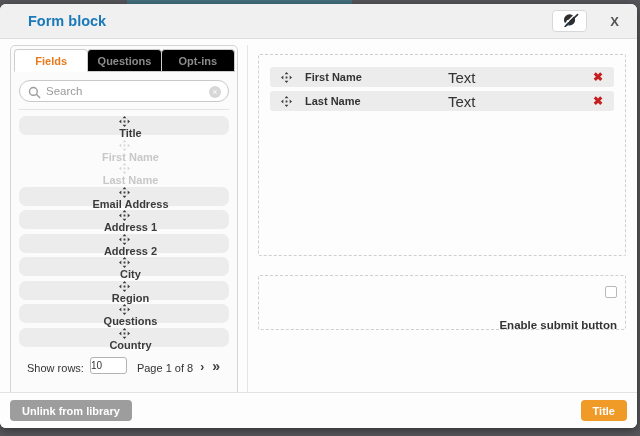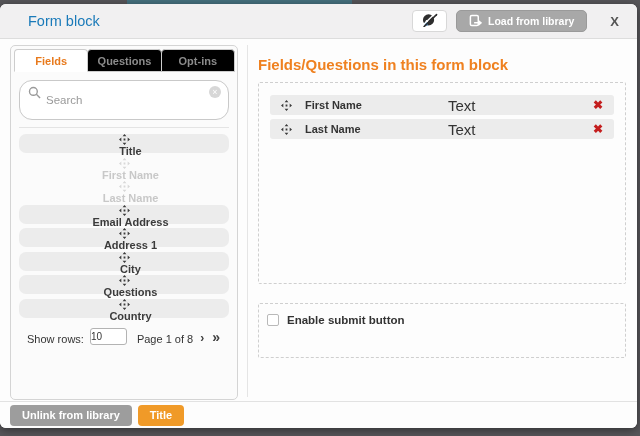--- a/index.html
+++ b/index.html
@@ -17,21 +17,21 @@
     box-shadow:0 2px 10px rgba(0,0,0,.45);
     overflow:hidden;
   }
 
   
   .hdr {
     position:absolute; top:0; left:0; right:0; height:35px;
     background:#f1f0f1; border-bottom:1px solid #ddd;
     display:flex; align-items:center; padding:0 14px 0 28px;
   }
-  .hdr-title { color:#1a7ab9; font-size:14.5px; font-weight:400; }
+  .hdr-title { color:#1a7ab9; font-size:14.5px; font-weight:700; }
   .hdr-right { margin-left:auto; display:flex; align-items:center; gap:9px; }
   .style-btn {
     width:35px; height:22px; background:#fff; border:1px solid #d8d8d8; border-radius:4px;
     display:flex; align-items:center; justify-content:center; cursor:pointer;
   }
   .load-btn {
     height:22px; background:#a8a8a8; border:1px solid #9a9a9a; border-radius:5px;
     color:#fff; font-size:10.5px; font-weight:bold;
     display:flex; align-items:center; gap:6px; padding:0 12px; cursor:pointer;
   }
@@ -46,21 +46,21 @@
   .tab {
     flex:1; height:23px; line-height:22px; text-align:center;
     font-size:11px; font-weight:bold; color:#8b8b8b;
     background:#000000; border:1px solid #cdcdcd; border-radius:4px 4px 0 0;
     cursor:pointer; margin-right:-1px;
   }
   .tab.active { background:#fff; color:#e87a1d; border-bottom-color:#fff; position:relative; z-index:1; }
 
   .search-wrap { margin:8px 8px 0 8px; position:relative; }
   .search-input {
-    width:100%; height:40px; border:1px solid #c9c9c9; border-radius:13px;
+    width:100%; height:22px; border:1px solid #c9c9c9; border-radius:13px;
     padding:0 24px 0 26px; font-size:11.5px; color:#444; background:#fff; outline:none;
     font-family:"Liberation Sans",sans-serif;
   }
   .search-input::placeholder { color:#9a9a9a; }
   .search-icon { position:absolute; left:9px; top:5px; }
   .clear-icon {
     position:absolute; right:8px; top:6px; width:12px; height:12px; border-radius:50%;
     background:#d7d7d7; color:#fff; font-size:9px; line-height:12px; text-align:center; cursor:pointer;
   }
   .l-divider { border-top:1px solid #e4e4e4; margin:7px 8px 6px 8px; }
@@ -108,32 +108,32 @@
   }
   .dashed-box.small { height:55px; margin-top:19px; padding:10px 8px; }
   .block-row {
     height:20px; margin-bottom:4px; background:#ececec; border-radius:3px;
     display:flex; align-items:center; padding:0 11px;
   }
   .block-row .r-label { font-size:11px; font-weight:bold; color:#333; margin-left:13px; width:143px; }
   .block-row .r-type { font-size:15px; font-weight:normal; color:#333; flex:1; }
   .del-x { color:#c41e1e; font-size:12px; font-weight:bold; cursor:pointer; line-height:1; }
 
-  .chk-row { display:flex; align-items:flex-end; gap:8px; }
+  .chk-row { display:flex; align-items:flex-end; gap:21px;flex-direction:column; }
   .chk {
     width:12px; height:12px; background:#fff; border:1px solid #b9b9b9; border-radius:2px;
     appearance:none; -webkit-appearance:none; cursor:pointer; margin:0;
   }
   .chk-label { font-size:11.5px; font-weight:bold; color:#333; }
 
   
   .footer {
-    position:absolute; left:0; right:0; bottom:0; height:27px;
+    position:absolute; left:0; right:0; bottom:0; height:36px;
     border-top:1px solid #e2e2e2; background:#fdfdfd;
-    display:flex; align-items:center; justify-content:flex-start; gap:6px; padding:0 10px;
+    display:flex; align-items:center; justify-content:space-between; gap:6px; padding:0 10px;
   }
   .btn {
     height:21px; border:none; border-radius:4px; color:#fff;
     font-size:11px; font-weight:bold; padding:0 12px; cursor:pointer;
     font-family:"Liberation Sans",sans-serif;
   }
   .btn.gray { background:#9d9d9d; }
   .btn.orange { background:#f09a28; }
 </style>
 </head>
@@ -150,29 +150,20 @@
         <span>
           <svg width="18" height="16" viewBox="0 0 20 18">
             <circle cx="9.5" cy="10" r="6.3" fill="#2e2e2e"></circle>
             <circle cx="7.6" cy="11.4" r="1.4" fill="#fff"></circle>
             <circle cx="6.8" cy="14.6" r="2.1" fill="#3a87c8"></circle>
             <path d="M2.5 16.5 L17 2.5" stroke="#fff" stroke-width="1.6"></path>
             <path d="M4.5 17.5 L18.5 4" stroke="#2e2e2e" stroke-width="1.8" stroke-linecap="round"></path>
           </svg>
         </span>
       </div>
-      <div class="load-btn">
-        <span>
-          <svg width="13" height="13" viewBox="0 0 14 14">
-            <rect x="1.5" y="1.5" width="8.5" height="11" rx="1.5" fill="none" stroke="#fff" stroke-width="1.6"></rect>
-            <path d="M5.5 9.5 H12.5 M10 7 L13 9.5 L10 12" fill="none" stroke="#fff" stroke-width="1.6"></path>
-          </svg>
-        </span>
-        <span>Load from library</span>
-      </div>
       <span class="close-x">X</span>
     </div>
   </div>
 
   <div class="left-panel">
     <div class="tabs">
       <div class="tab active">Fields</div>
       <div class="tab">Questions</div>
       <div class="tab">Opt-ins</div>
     </div>
@@ -229,21 +220,37 @@
             </svg>
           </span>
         <span class="f-label">Address 1</span>
       </div>
       <div class="field-item">
         <span class="move-ic">
             <svg width="11" height="11" viewBox="0 0 16 16" fill="currentColor">
               <path d="M8 0l2.8 3.4H5.2zM8 16l2.8-3.4H5.2zM0 8l3.4-2.8v5.6zM16 8l-3.4-2.8v5.6zM6.7 6.7h2.6v2.6H6.7z"></path>
             </svg>
           </span>
+        <span class="f-label">Address 2</span>
+      </div>
+      <div class="field-item">
+        <span class="move-ic">
+            <svg width="11" height="11" viewBox="0 0 16 16" fill="currentColor">
+              <path d="M8 0l2.8 3.4H5.2zM8 16l2.8-3.4H5.2zM0 8l3.4-2.8v5.6zM16 8l-3.4-2.8v5.6zM6.7 6.7h2.6v2.6H6.7z"></path>
+            </svg>
+          </span>
         <span class="f-label">City</span>
+      </div>
+      <div class="field-item">
+        <span class="move-ic">
+            <svg width="11" height="11" viewBox="0 0 16 16" fill="currentColor">
+              <path d="M8 0l2.8 3.4H5.2zM8 16l2.8-3.4H5.2zM0 8l3.4-2.8v5.6zM16 8l-3.4-2.8v5.6zM6.7 6.7h2.6v2.6H6.7z"></path>
+            </svg>
+          </span>
+        <span class="f-label">Region</span>
       </div>
       <div class="field-item">
         <span class="move-ic">
             <svg width="11" height="11" viewBox="0 0 16 16" fill="currentColor">
               <path d="M8 0l2.8 3.4H5.2zM8 16l2.8-3.4H5.2zM0 8l3.4-2.8v5.6zM16 8l-3.4-2.8v5.6zM6.7 6.7h2.6v2.6H6.7z"></path>
             </svg>
           </span>
         <span class="f-label">Questions</span>
       </div>
       <div class="field-item">
@@ -267,21 +274,20 @@
       </div>
       <span class="pg-text">Page 1 of 8</span>
       <span class="pg-arrow">›</span>
       <span class="pg-arrow dbl">»</span>
     </div>
   </div>
 
   <div class="v-divider"></div>
 
   <div class="right-panel">
-    <div class="r-heading">Fields/Questions in this form block</div>
 
     <div class="dashed-box">
       <div class="block-row">
         <span class="move-ic">
             <svg width="11" height="11" viewBox="0 0 16 16" fill="currentColor">
               <path d="M8 0l2.8 3.4H5.2zM8 16l2.8-3.4H5.2zM0 8l3.4-2.8v5.6zM16 8l-3.4-2.8v5.6zM6.7 6.7h2.6v2.6H6.7z"></path>
             </svg>
           </span>
         <span class="r-label">First Name</span>
         <span class="r-type">Text</span>

